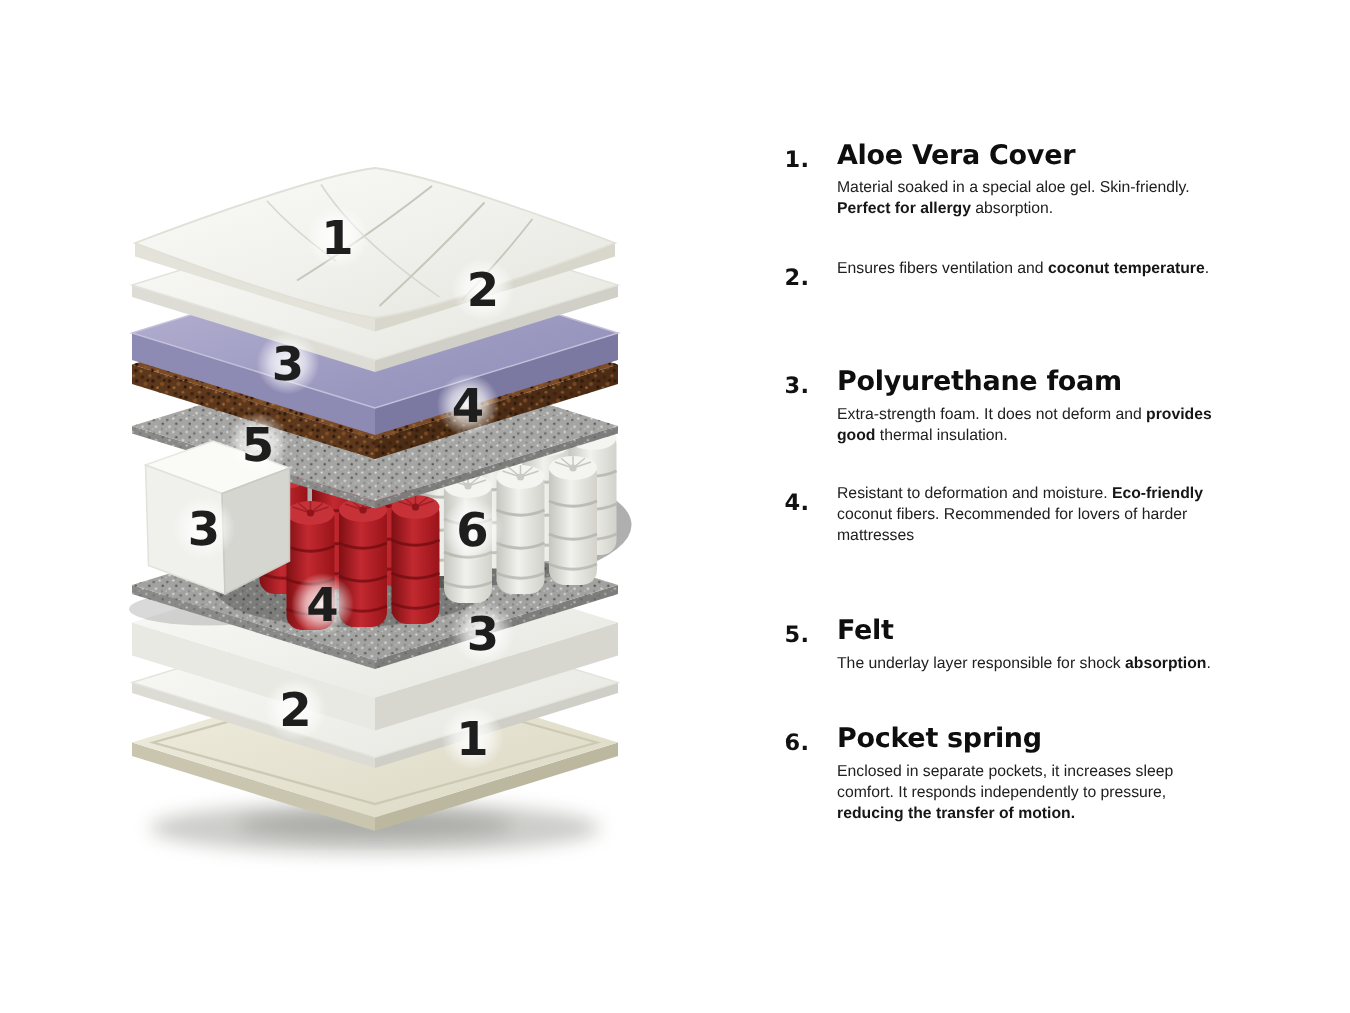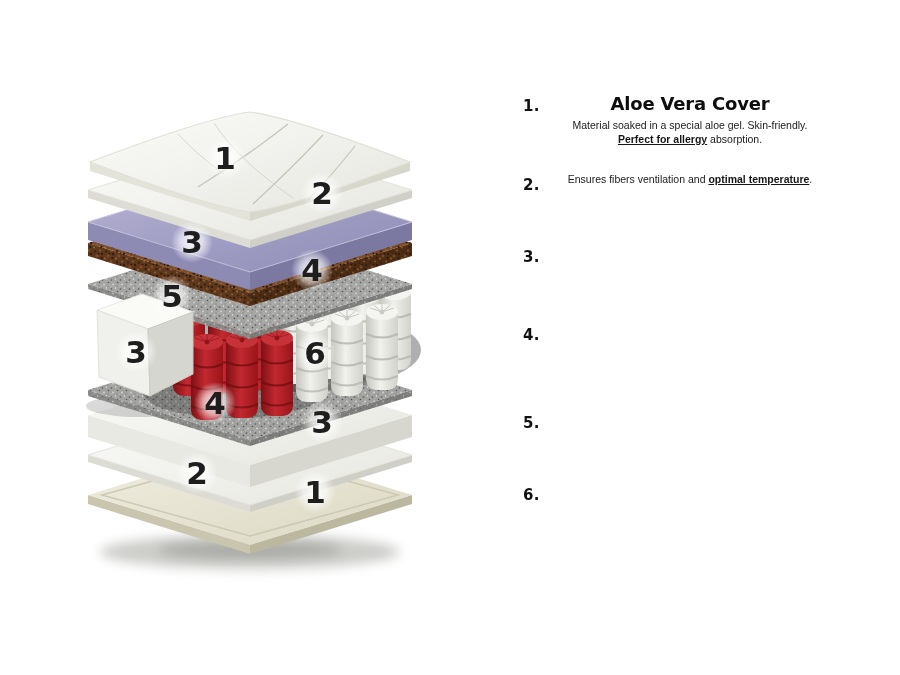--- a/index.html
+++ b/index.html
@@ -6,26 +6,26 @@
   .canvas{position:relative;width:900px;height:675px;background:#ffffff;overflow:hidden;
           font-family:"DejaVu Sans",sans-serif;}
   .diagram{position:absolute;left:38px;top:62px;width:440px;height:540px;}
   .diagram svg{display:block;width:440px;height:540px;}
   svg text.lbl{font-family:"DejaVu Sans",sans-serif;font-weight:700;font-size:31px;
                fill:#1e1e1e;text-anchor:middle;}
   .legend{position:absolute;left:523px;top:0;width:340px;}
   .legend-item{position:absolute;left:0;display:flex;align-items:flex-start;}
   .legend-num{width:35px;flex:0 0 35px;font-weight:700;font-size:15px;color:#111;
               padding-top:3px;letter-spacing:.2px;}
-  .legend-body{flex:1;text-align:center;}
+  .legend-body{flex:1;}
   .legend-title{margin:0 0 5px 0;font-size:18px;font-weight:700;color:#0e0e0e;
                 letter-spacing:-0.2px;line-height:1.12;}
   .legend-desc{margin:0;width:264px;font-family:"Liberation Sans",sans-serif;
                font-size:10.5px;line-height:1.32;color:#202020;}
-  .legend-desc b{font-weight:700;color:#161616;text-decoration:underline;}
+  .legend-desc b{font-weight:700;color:#161616;}
 </style>
 </head>
 <body>
 
 <div class="canvas">
 
   <div class="diagram">
     <svg viewBox="0 0 440 540">
       <defs>
         <radialGradient id="glow">
@@ -250,36 +250,49 @@
       <div class="legend-num">1.</div>
       <div class="legend-body">
         <h3 class="legend-title">Aloe Vera Cover</h3>
         <p class="legend-desc"><span>Material soaked in a special aloe gel. Skin-friendly. </span><b>Perfect for allergy</b><span> absorption.</span></p>
       </div>
     </div>
 
     <div class="legend-item" style="top:173px">
       <div class="legend-num">2.</div>
       <div class="legend-body">
-        <p class="legend-desc"><span>Ensures fibers ventilation and </span><b>optimal temperature</b><span>.</span></p>
+        <p class="legend-desc"><span>Ensures fibers ventilation and </span><b>coconut temperature</b><span>.</span></p>
       </div>
     </div>
 
     <div class="legend-item" style="top:245px">
       <div class="legend-num">3.</div>
+      <div class="legend-body">
+        <h3 class="legend-title">Polyurethane foam</h3>
+        <p class="legend-desc"><span>Extra-strength foam. It does not deform and </span><b>provides good</b><span> thermal insulation.</span></p>
+      </div>
     </div>
 
     <div class="legend-item" style="top:323px">
       <div class="legend-num">4.</div>
       <div class="legend-body">
+        <p class="legend-desc"><span>Resistant to deformation and moisture. </span><b>Eco-friendly</b><span> coconut fibers. Recommended for lovers of harder mattresses</span></p>
       </div>
     </div>
 
     <div class="legend-item" style="top:411px">
       <div class="legend-num">5.</div>
+      <div class="legend-body">
+        <h3 class="legend-title">Felt</h3>
+        <p class="legend-desc"><span>The underlay layer responsible for shock </span><b>absorption</b><span>.</span></p>
+      </div>
     </div>
 
     <div class="legend-item" style="top:483px">
       <div class="legend-num">6.</div>
+      <div class="legend-body">
+        <h3 class="legend-title">Pocket spring</h3>
+        <p class="legend-desc"><span>Enclosed in separate pockets, it increases sleep comfort. It responds independently to pressure, </span><b>reducing the transfer of motion.</b></p>
+      </div>
     </div>
 
   </div>
 </div>
 
 </body></html>

